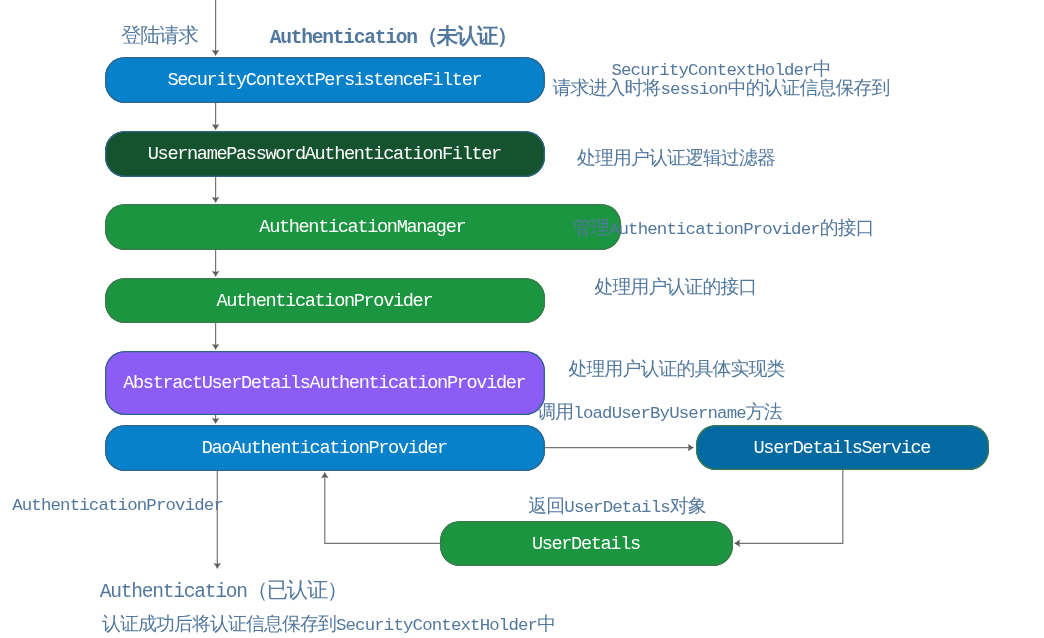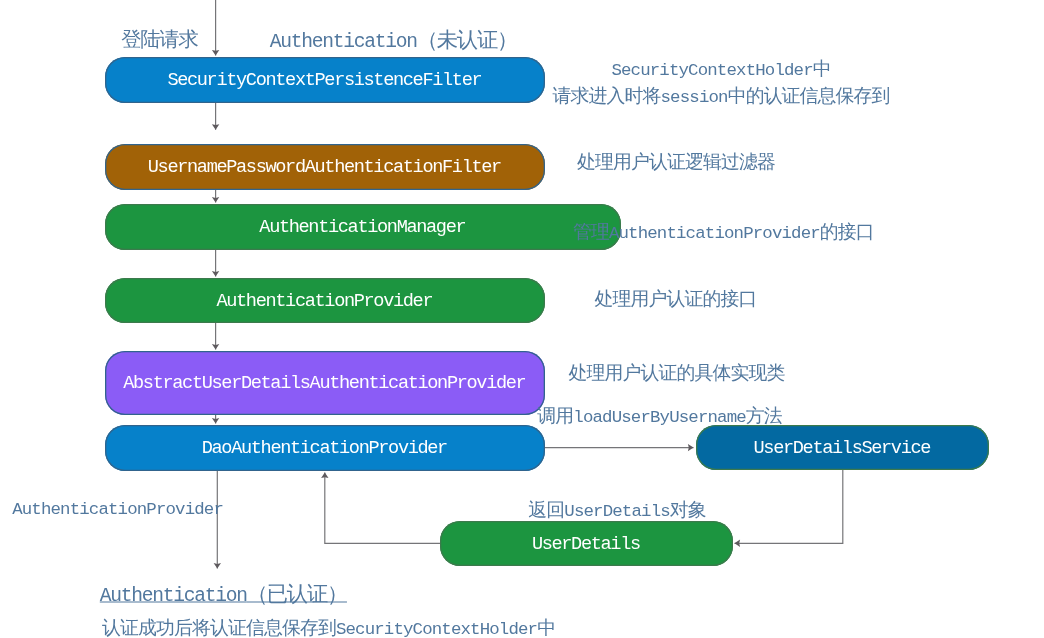--- a/index.html
+++ b/index.html
@@ -9,21 +9,21 @@
   #canvas{position:absolute;left:0;top:0;width:1044px;height:638px;}
   .node{position:absolute;display:flex;align-items:center;justify-content:center;
         color:#ffffff;font-family:"Liberation Mono",monospace;font-size:18.6px;
         letter-spacing:-1.35px;white-space:nowrap;border-radius:20px;}
   .node > span{text-indent:-1.35px;position:relative;top:0.8px;}
   .lbl{position:absolute;color:#52789e;font-family:"Liberation Mono",monospace;
        font-size:17.4px;letter-spacing:-0.85px;white-space:nowrap;line-height:18px;
        text-align:center;transform:translate(-50%,-50%);}
   .lbl{--cjk:18.85px;}
   .lbl .cjk{font-size:var(--cjk);}
-  .lbl-line{text-indent:-0.85px;margin-top:8px;}
+  .lbl-line{text-indent:-0.85px;}
   svg.edges{position:absolute;left:0;top:0;width:1044px;height:638px;overflow:visible;}
 </style>
 </head>
 <body>
 
 <div id="canvas">
   <svg class="edges" viewBox="0 0 1044 638">
       <g>
         <path d="M 215.6 0 L 215.6 55.5" stroke="#757578" stroke-width="1.2" fill="none"></path>
         <path d="M 215.6 55.5 L 211.9 49.9 L 215.6 50.8 L 219.29999999999998 49.9 Z" fill="#5e5a5e"></path>
@@ -62,21 +62,21 @@
       </g>
       <g>
         <path d="M 217.3 471 L 217.3 568.6" stroke="#757578" stroke-width="1.2" fill="none"></path>
         <path d="M 217.3 568.6 L 213.60000000000002 563 L 217.3 563.9 L 221 563 Z" fill="#5e5a5e"></path>
       </g>
     </svg>
   <div id="nodes">
       <div class="node" style="left: 105px; top: 57px; width: 440px; height: 46px; background: rgb(6, 129, 202); box-shadow: rgb(49, 100, 141) 0px 0px 0px 1.3px inset;">
         <span>SecurityContextPersistenceFilter</span>
       </div>
-      <div class="node" style="left: 105px; top: 144px; width: 440px; height: 46px; background: #a16207; box-shadow: rgb(49, 100, 141) 0px 0px 0px 1.3px inset;">
+      <div class="node" style="left: 105px; top: 131px; width: 440px; height: 46px; background: #14532d; box-shadow: rgb(49, 100, 141) 0px 0px 0px 1.3px inset;">
         <span>UsernamePasswordAuthenticationFilter</span>
       </div>
       <div class="node" style="left: 105px; top: 204px; width: 516px; height: 46px; background: rgb(28, 149, 64); box-shadow: rgb(60, 122, 76) 0px 0px 0px 1.3px inset;">
         <span>AuthenticationManager</span>
       </div>
       <div class="node" style="left: 105px; top: 278px; width: 440px; height: 45px; background: rgb(28, 149, 64); box-shadow: rgb(60, 122, 76) 0px 0px 0px 1.3px inset;">
         <span>AuthenticationProvider</span>
       </div>
       <div class="node" style="left: 105px; top: 351px; width: 440px; height: 64px; background: #8b5cf6; box-shadow: rgb(49, 100, 141) 0px 0px 0px 1.3px inset;">
         <span>AbstractUserDetailsAuthenticationProvider</span>
@@ -89,47 +89,47 @@
       </div>
       <div class="node" style="left: 440px; top: 521px; width: 293px; height: 45px; background: rgb(28, 149, 64); box-shadow: rgb(60, 122, 76) 0px 0px 0px 1.3px inset;">
         <span>UserDetails</span>
       </div>
     </div>
   <div id="labels">
       <div class="lbl" style="left: 160px; top: 36.6px; font-size: 19.6px; letter-spacing: -1.26px; --cjk: 20.3px;">
         <div class="lbl-line" style="text-indent: -1.26px;"><span class="cjk">登陆请求</span></div>
       </div>
       <div class="lbl" style="left: 394px; top: 36.6px; font-size: 19.6px; letter-spacing: -1.26px; --cjk: 21.3px;">
-        <div class="lbl-line" style="text-indent: -1.26px;">Authentication<span class="cjk">（未认证）</span></div>
+        <div class="lbl-line" style="text-indent: -1.26px; font-weight: bold;">Authentication<span class="cjk">（未认证）</span></div>
       </div>
       <div class="lbl" style="left: 721.5px; top: 79.5px;">
         <div class="lbl-line">SecurityContextHolder<span class="cjk">中</span></div>
         <div class="lbl-line"><span class="cjk">请求进入时将</span>session<span class="cjk">中的认证信息保存到</span></div>
       </div>
       <div class="lbl" style="left: 676.5px; top: 158.5px;">
         <div class="lbl-line"><span class="cjk">处理用户认证逻辑过滤器</span></div>
       </div>
       <div class="lbl" style="left: 723.8px; top: 228.5px;">
         <div class="lbl-line"><span class="cjk">管理</span>AuthenticationProvider<span class="cjk">的接口</span></div>
       </div>
-      <div class="lbl" style="left: 676px; top: 296px;">
+      <div class="lbl" style="left: 676px; top: 288px;">
         <div class="lbl-line"><span class="cjk">处理用户认证的接口</span></div>
       </div>
       <div class="lbl" style="left: 677px; top: 370px;">
         <div class="lbl-line"><span class="cjk">处理用户认证的具体实现类</span></div>
       </div>
       <div class="lbl" style="left: 660px; top: 412.5px;">
         <div class="lbl-line"><span class="cjk">调用</span>loadUserByUsername<span class="cjk">方法</span></div>
       </div>
       <div class="lbl" style="left: 617.5px; top: 506.5px;">
         <div class="lbl-line"><span class="cjk">返回</span>UserDetails<span class="cjk">对象</span></div>
       </div>
       <div class="lbl" style="left: 118px; top: 506px;">
         <div class="lbl-line">AuthenticationProvider</div>
       </div>
       <div class="lbl" style="left: 224px; top: 590.5px; font-size: 19.6px; letter-spacing: -1.26px; --cjk: 21.3px;">
-        <div class="lbl-line" style="text-indent: -1.26px; text-decoration: underline;">Authentication<span class="cjk">（已认证）</span></div>
+        <div class="lbl-line" style="text-indent: -1.26px;">Authentication<span class="cjk">（已认证）</span></div>
       </div>
       <div class="lbl" style="left: 329px; top: 624.5px;">
         <div class="lbl-line"><span class="cjk">认证成功后将认证信息保存到</span>SecurityContextHolder<span class="cjk">中</span></div>
       </div>
     </div>
 </div>
 
 </body></html>

